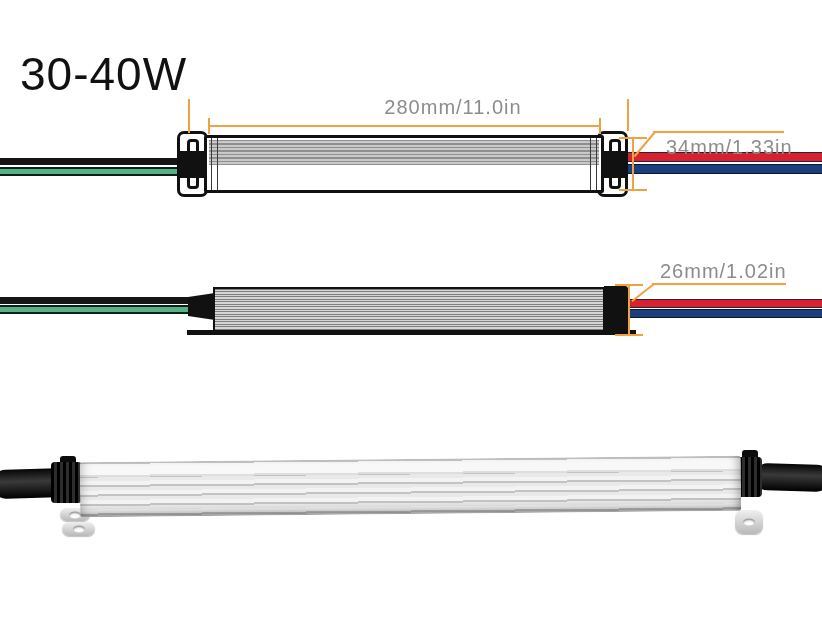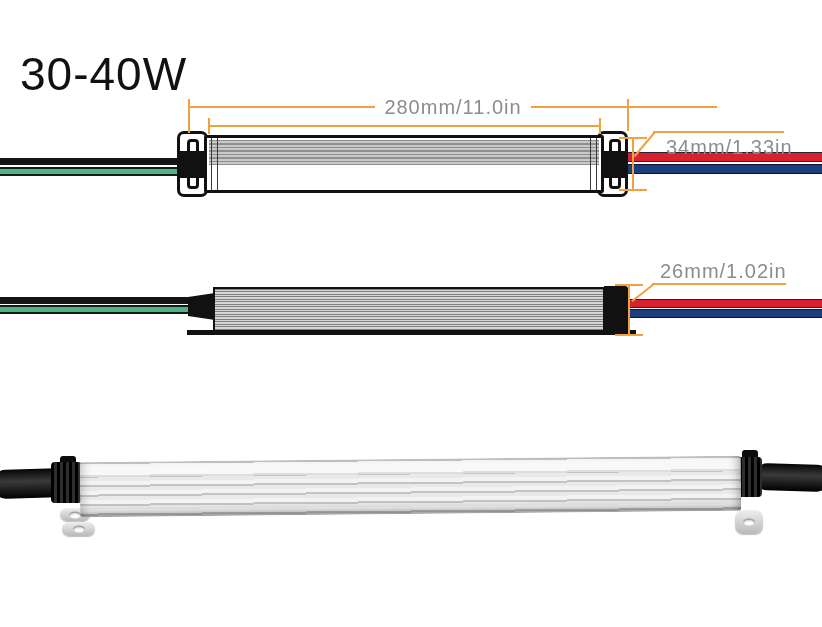--- a/index.html
+++ b/index.html
@@ -129,21 +129,21 @@
 
     <div class="fv-gland" style="left:179px;"></div>
     <div class="fv-gland" style="left:599px;"></div>
 
     <div class="fv-body">
       <div class="fv-ribs"></div>
       <div class="fv-endlines" style="left:4px;"></div>
       <div class="fv-endlines" style="right:4px;"></div>
     </div>
 
-    <div class="hdim" style="left:189px; top:97px; width:528px;">
+    <div class="hdim" style="left:189px; top:97px; width:528px;flex-direction:column;">
       <span class="line"></span>
       <span class="dim-label">280mm/11.0in</span>
       <span class="line"></span>
     </div>
     <div class="htick" style="left:188px; top:99px; height:34px;"></div>
     <div class="htick" style="left:627px; top:99px; height:32px;"></div>
 
     <div class="hdim" style="left:209px; top:116px; width:392px;">
       <span class="line"></span>
       <span class="line"></span>

